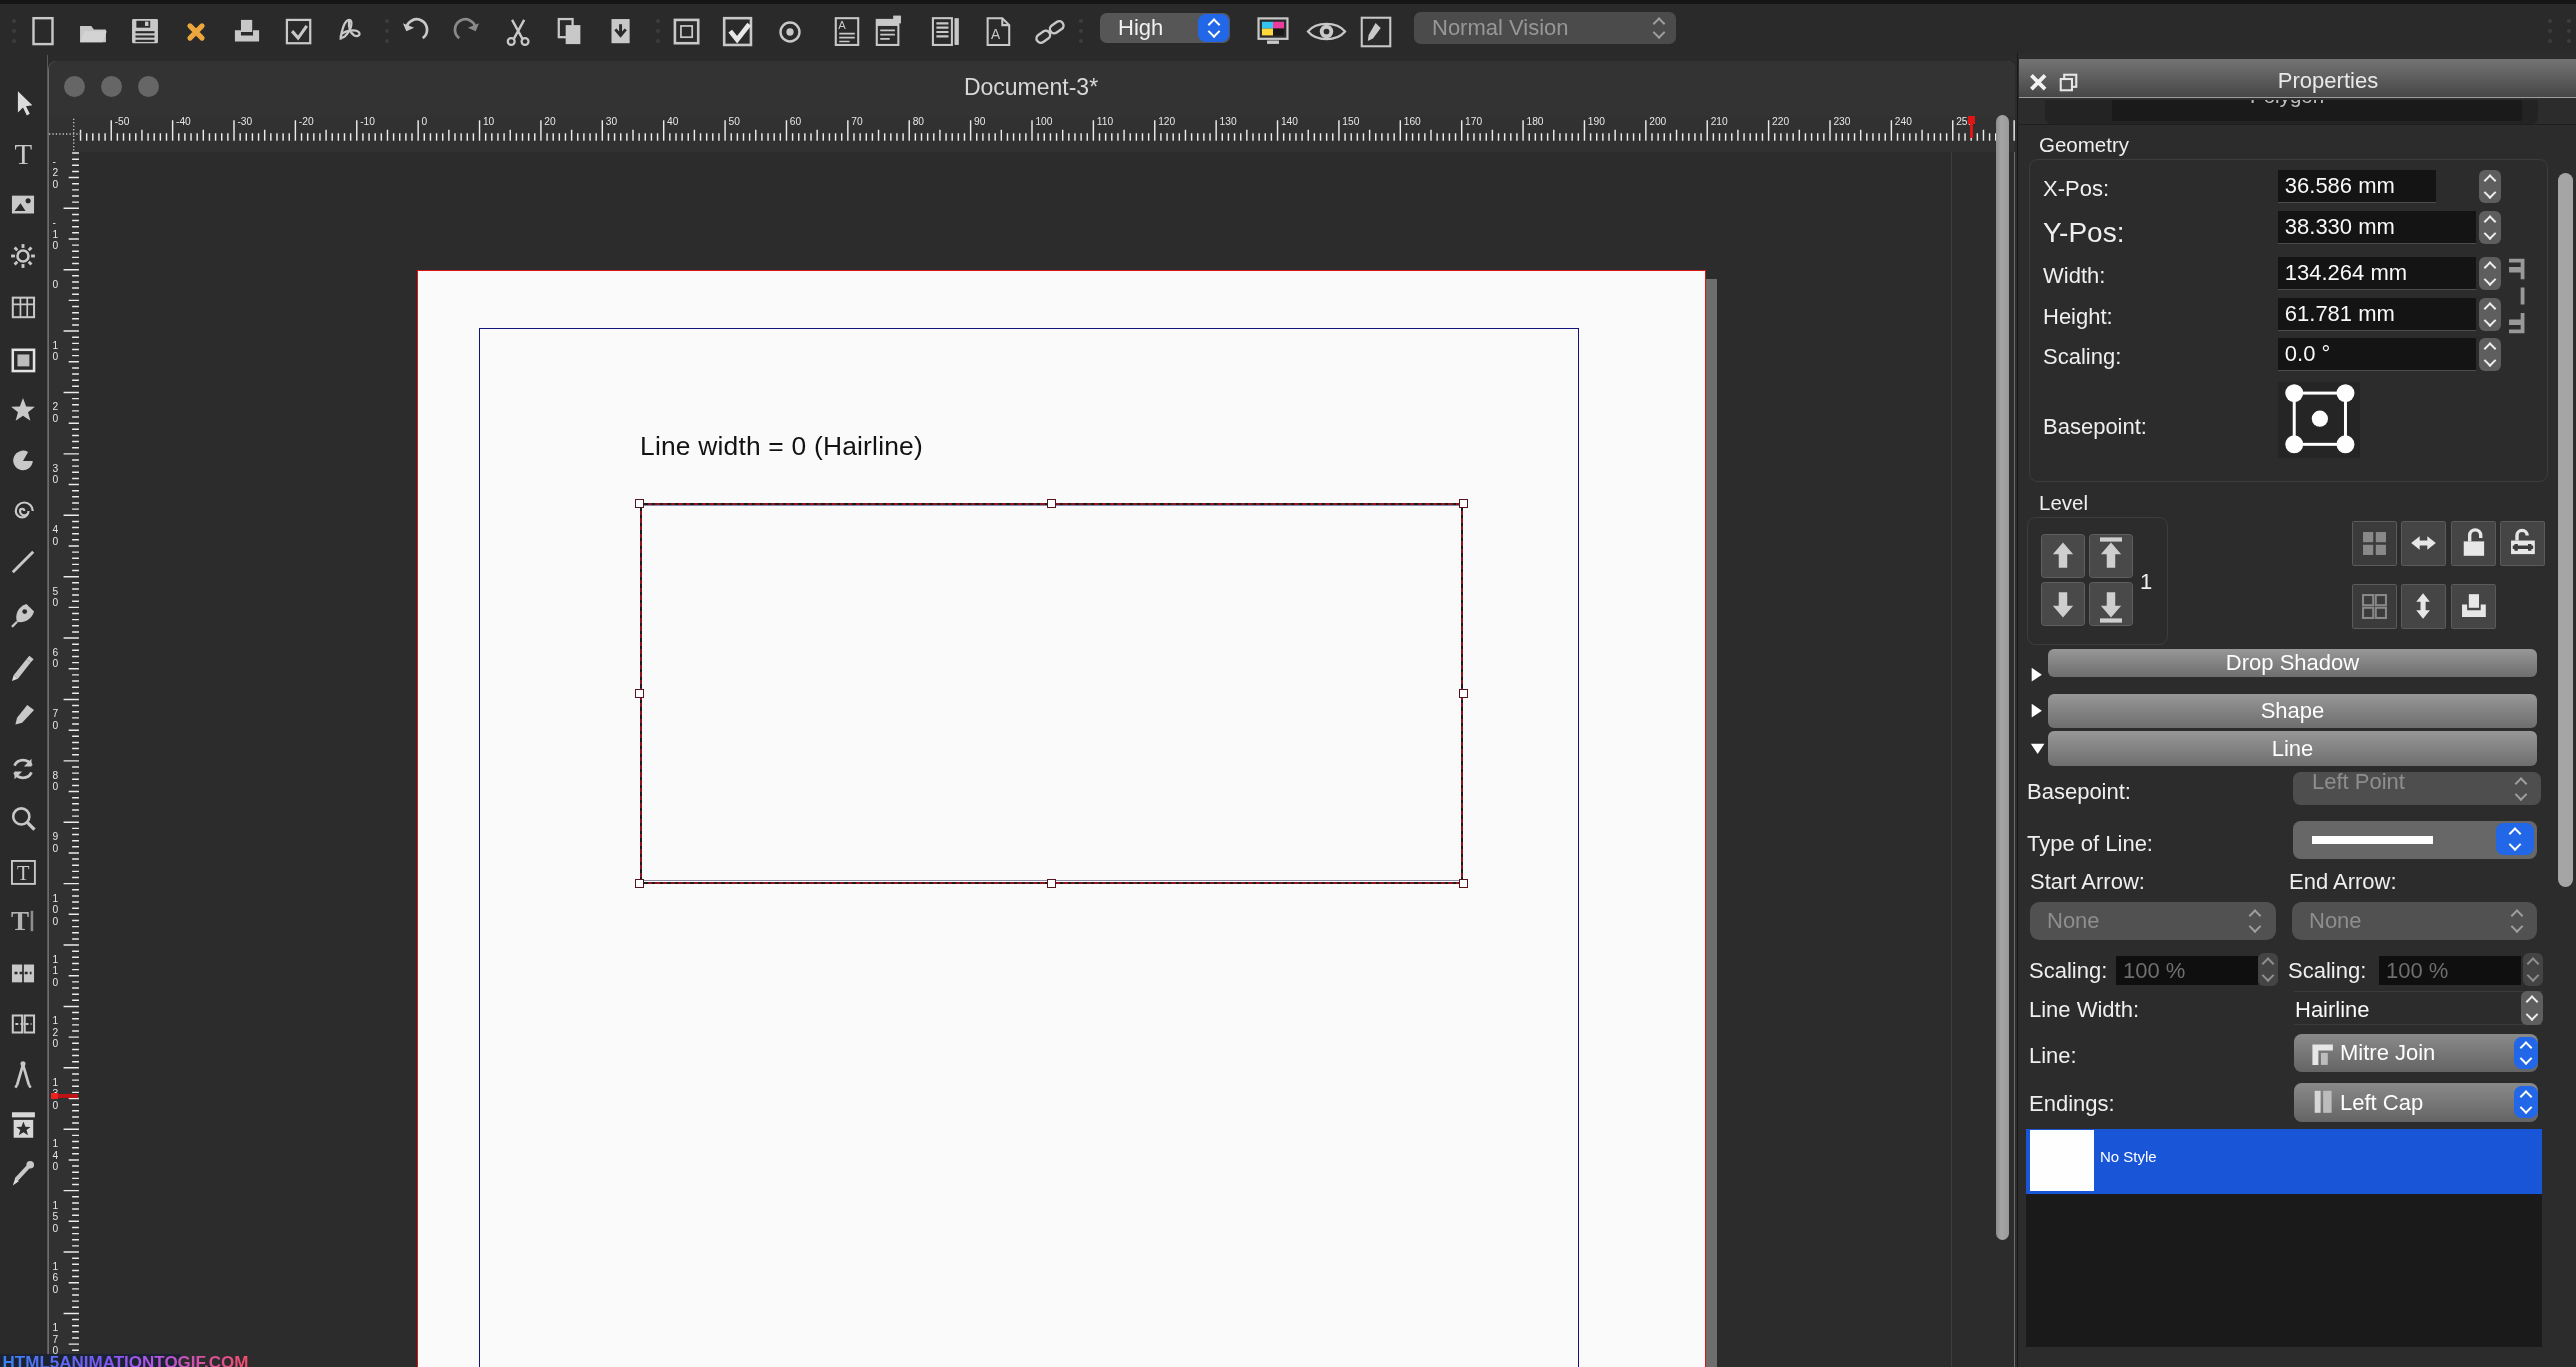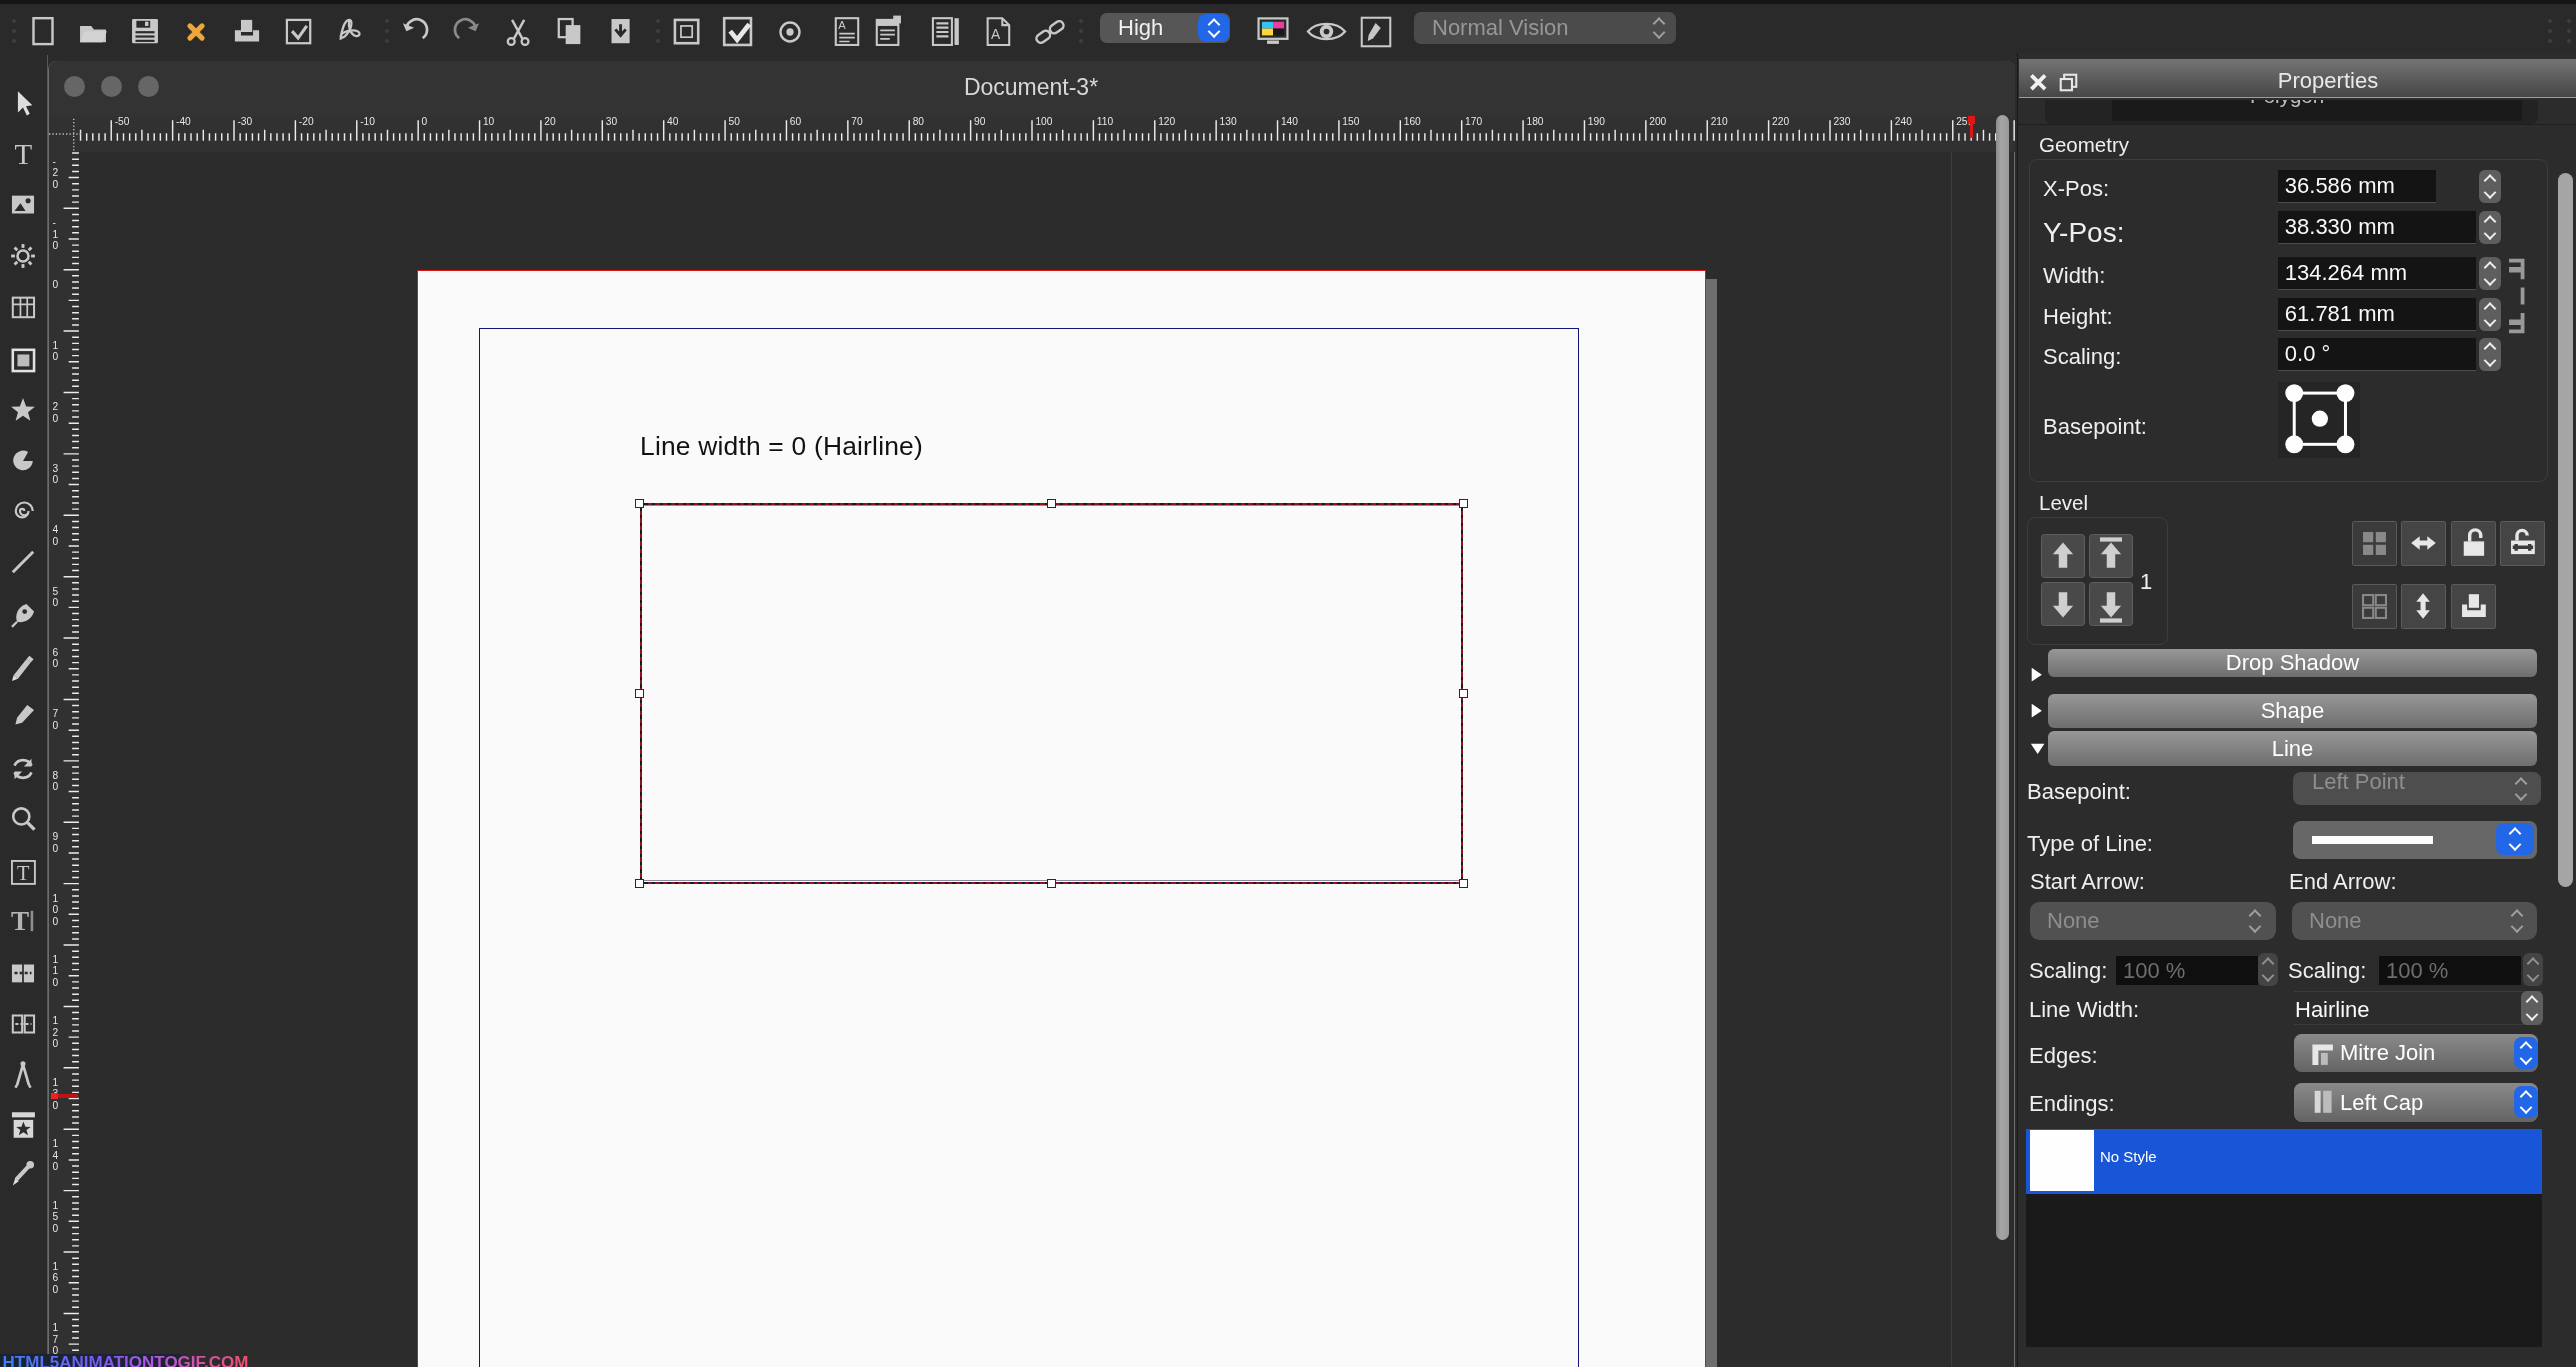--- a/index.html
+++ b/index.html
@@ -517,21 +517,21 @@
 <div class="a" style="left:2123px;top:956px;height:29px;display:flex;align-items:center;font-size:22px;color:#6f6f6f">100 %</div>
 <div class="spin spind" style="left:2258px;top:953px;width:19.6px;height:33px;background:#454545"></div>
 <div class="lbl" style="left:2288px;top:958px;font-size:22px">Scaling:</div>
 <div class="a" style="left:2379px;top:956px;width:142px;height:29px;background:#101010"></div>
 <div class="a" style="left:2386px;top:956px;height:29px;display:flex;align-items:center;font-size:22px;color:#6f6f6f">100 %</div>
 <div class="spin spind" style="left:2523px;top:953px;width:19.6px;height:33px;background:#454545"></div>
 <div class="lbl" style="left:2029px;top:997px;font-size:22px">Line Width:</div>
 <div class="a" style="left:2294px;top:991px;width:248px;height:32px;border-top:0.9px solid #3c3c3c;border-bottom:0.9px solid #3c3c3c"></div>
 <div class="a" style="left:2295px;top:997px;font-size:22px;color:#fafafa">Hairline</div>
 <div class="spin" style="left:2521px;top:991px;width:22px;height:34px"></div>
-<div class="lbl" style="left:2029px;top:1043px;font-size:22px">Edges:</div>
+<div class="lbl" style="left:2029px;top:1043px;font-size:22px">Line:</div>
 <div class="a" style="left:2294px;top:1034px;width:244px;height:38px;background:linear-gradient(#8b8b8b,#656565);border-radius:7.7px"></div>
 <svg class="a" style="left:2309px;top:1041px" width="25.6" height="25.6" viewBox="0 0 30 30">
       <path d="M4 28 V4 H28 V11 H11 V28 Z" fill="#e8e8e8"></path>
       <rect x="14" y="14" width="8" height="14" fill="#bdbdbd"></rect>
     </svg>
 <div class="a" style="left:2340px;top:1034px;height:38px;display:flex;align-items:center;font-size:22px;color:#fff">Mitre Join</div>
 <div class="bluestep" style="left:2514px;top:1037px;width:24px;height:32px"></div>
 <div class="lbl" style="left:2029px;top:1091px;font-size:22px">Endings:</div>
 <div class="a" style="left:2294px;top:1083px;width:244px;height:39px;background:linear-gradient(#8b8b8b,#656565);border-radius:7.7px"></div>
 <svg class="a" style="left:2313px;top:1089px" width="22" height="25.6" viewBox="0 0 26 30">

